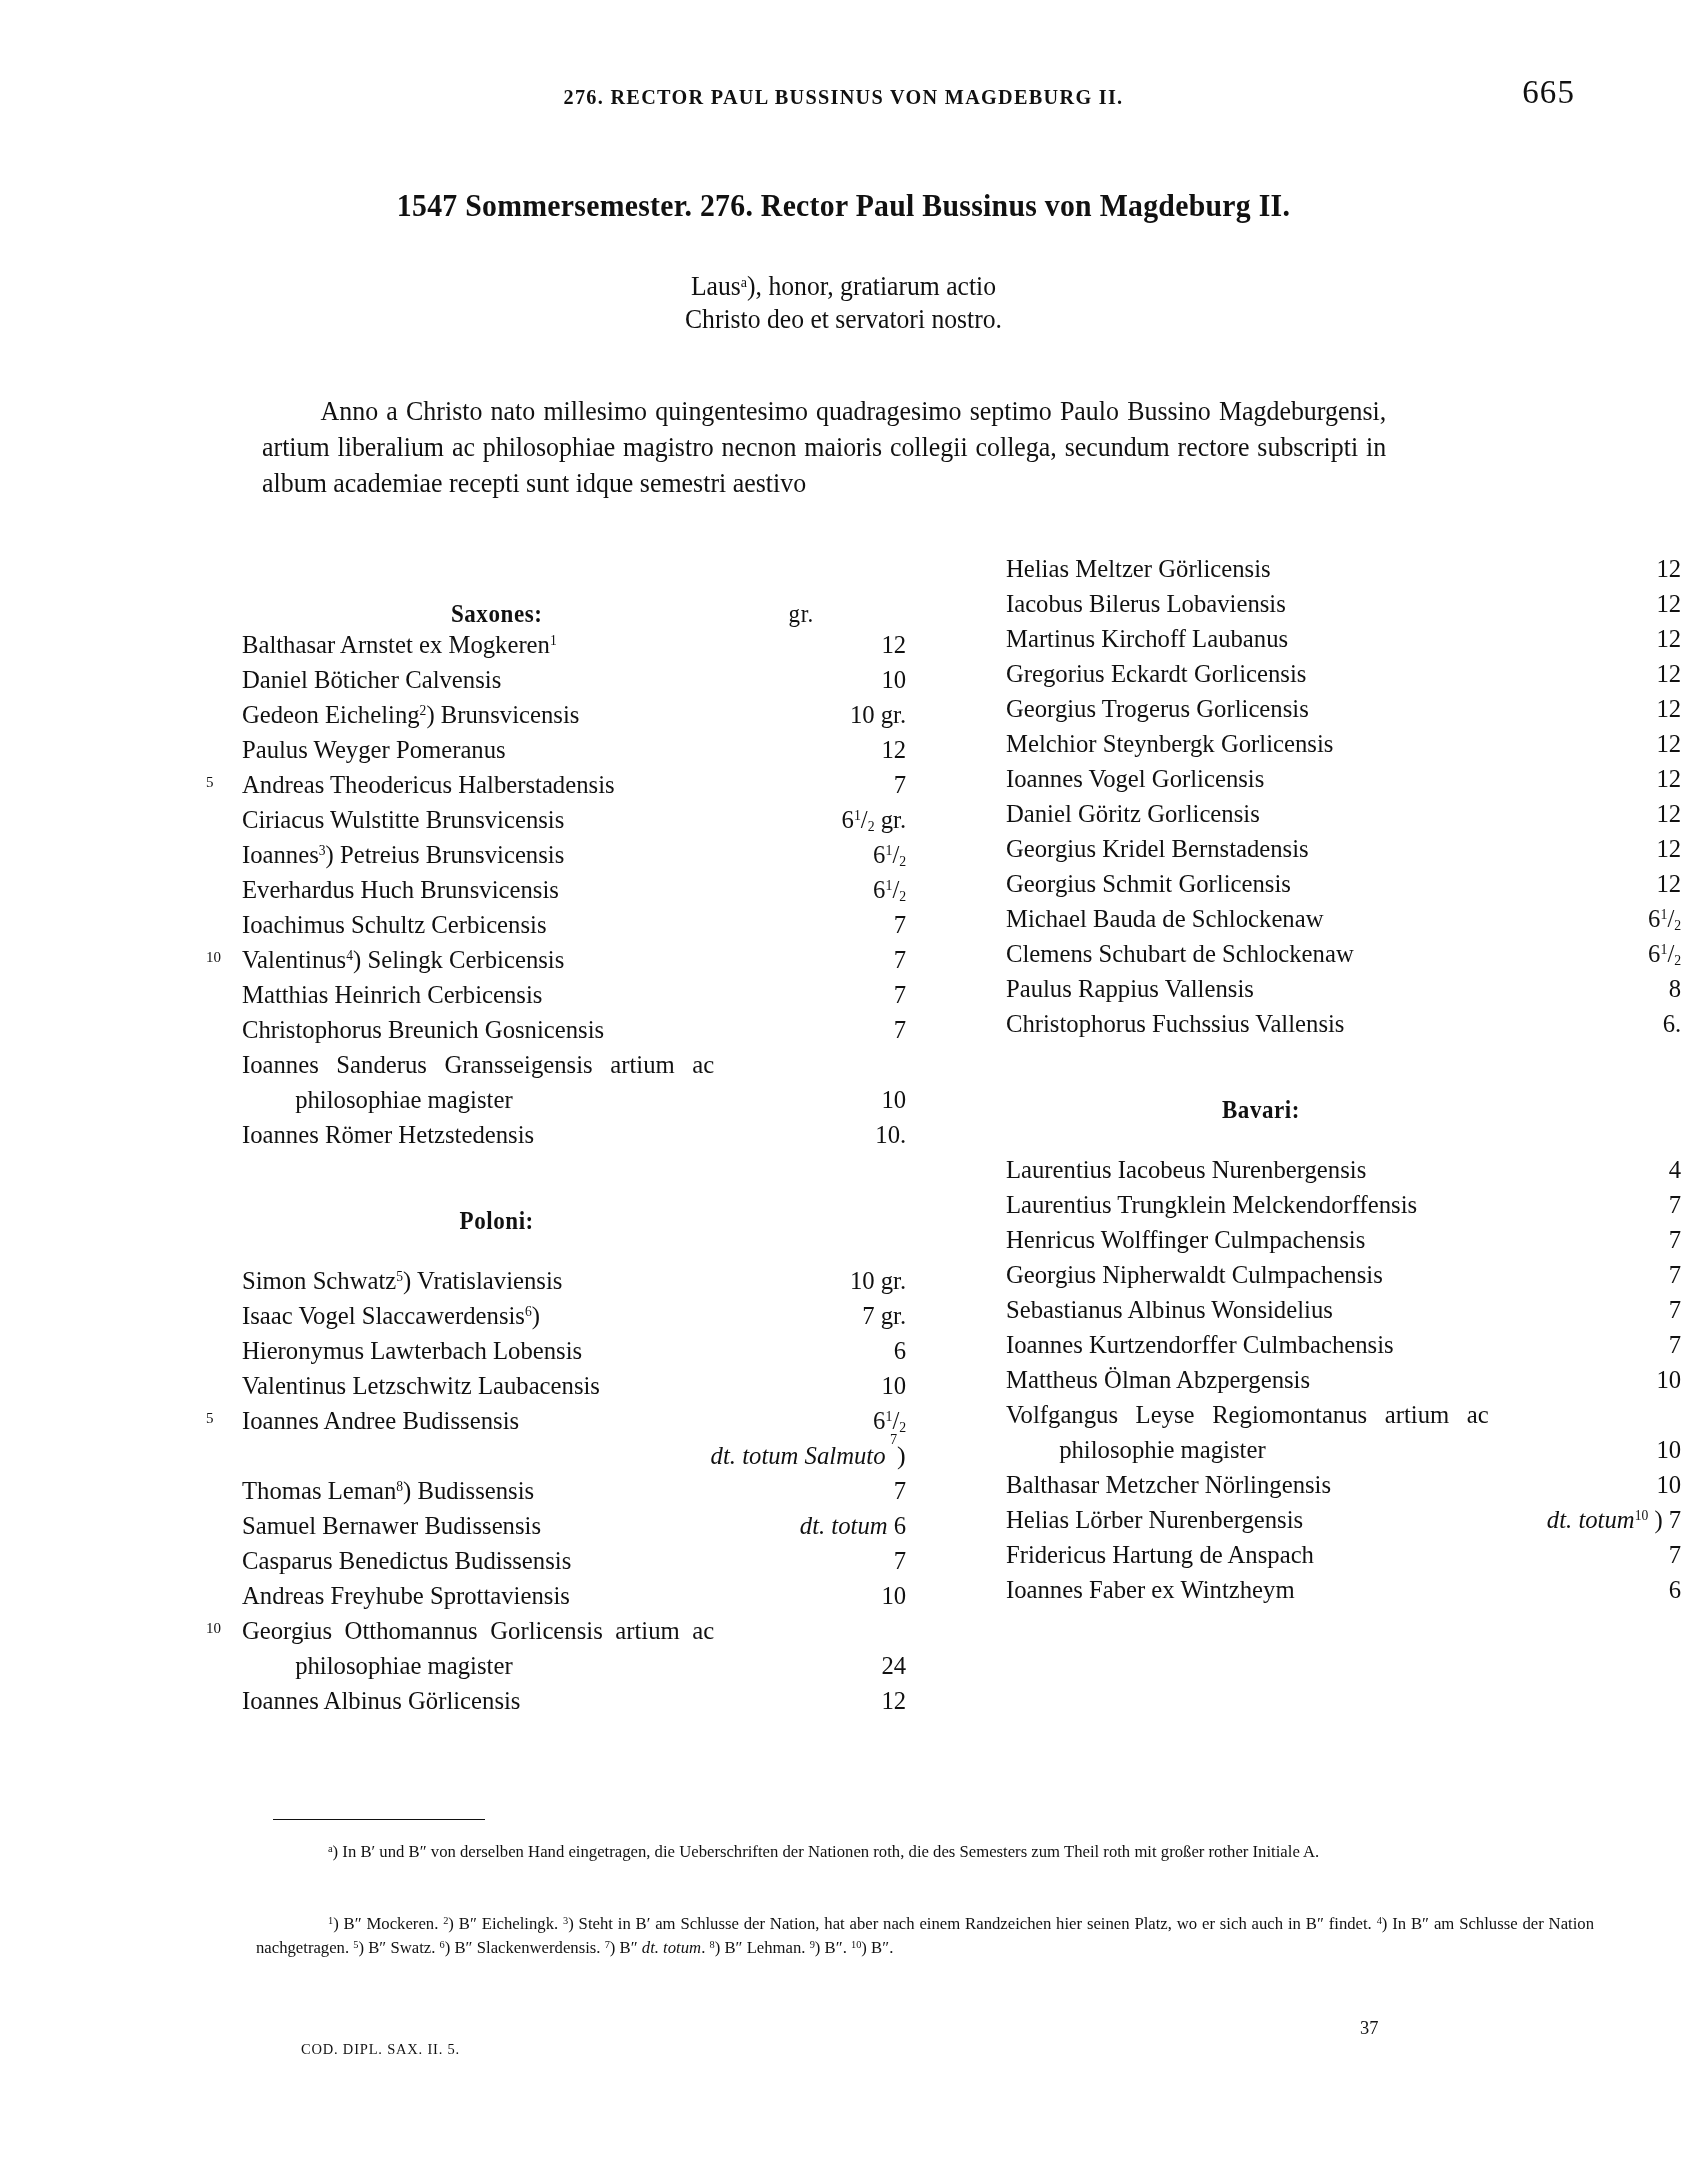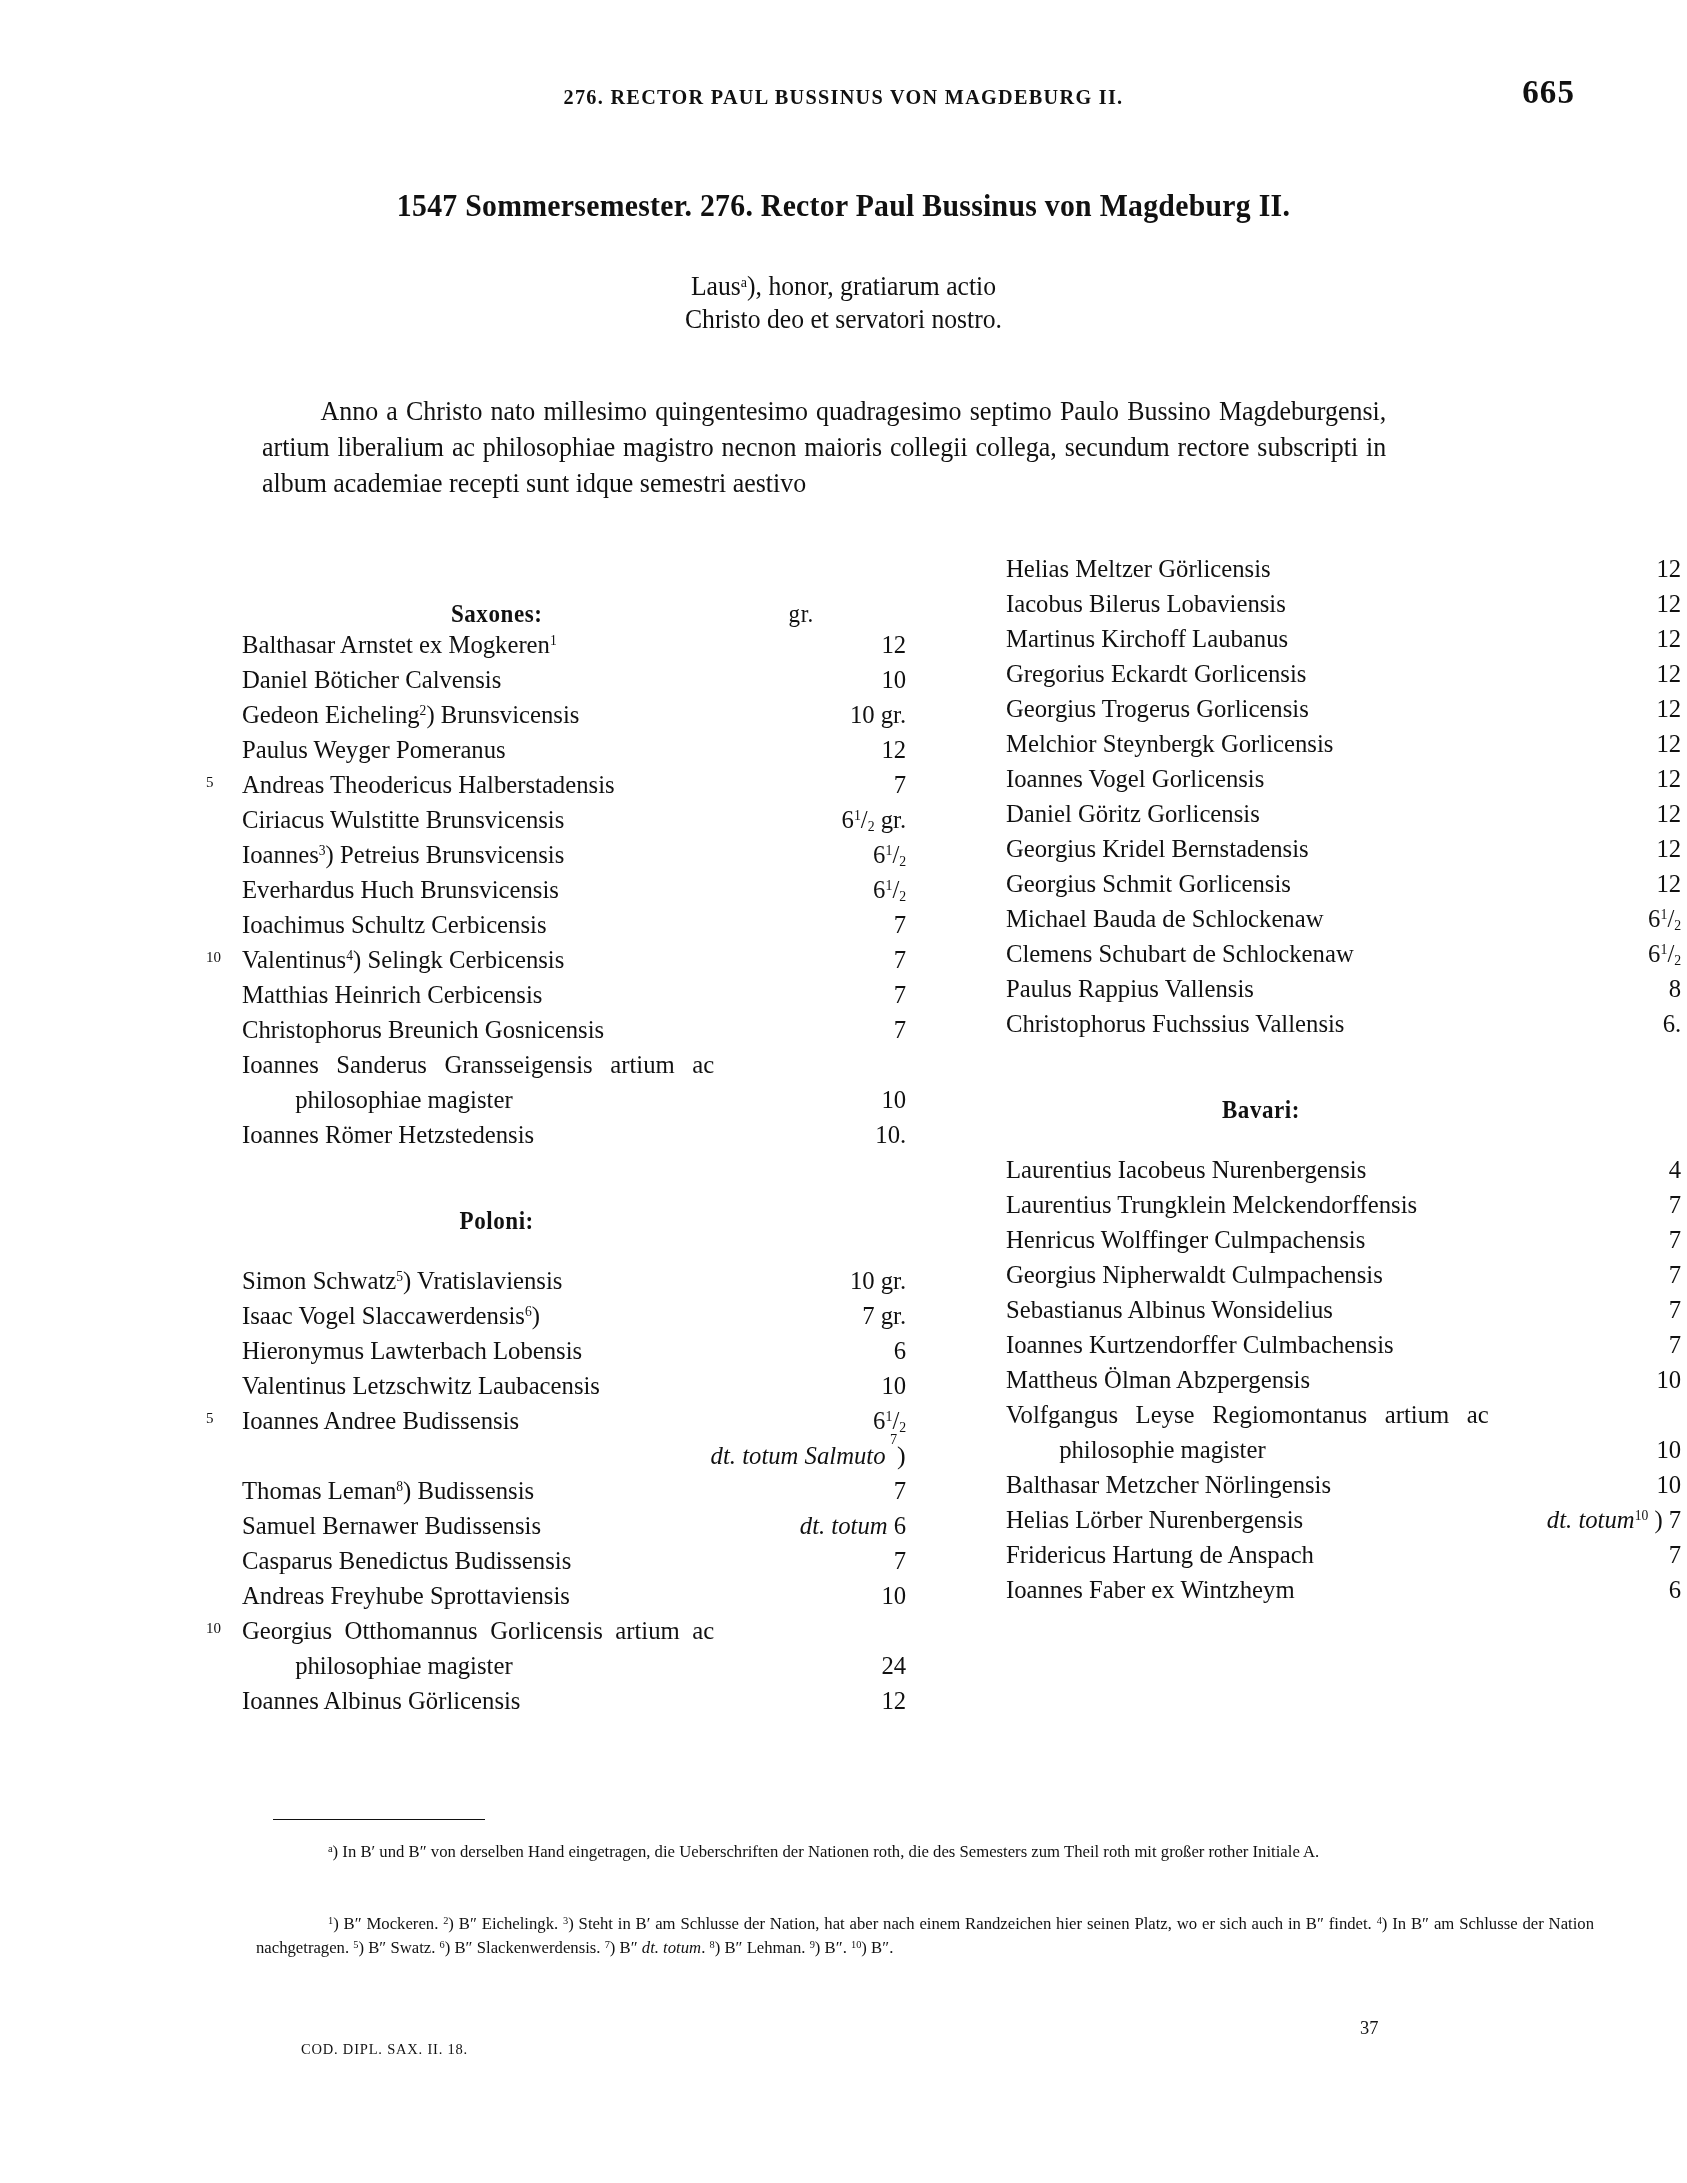--- a/index.html
+++ b/index.html
@@ -19,21 +19,21 @@
     display:flex; align-items:baseline;
   }
   .runhead-title {
     flex:1; text-align:center;
     font-size:22px; letter-spacing:1.4px;
     font-weight:700;
     transform:scaleX(0.92);
   }
   .runhead-page {
     position:absolute; right:112px; top:-10px;
-    font-size:33px; font-weight:700; letter-spacing:1.1px;
+    font-size:33px; font-weight:400; letter-spacing:1.1px;
   }
 
   
   .maintitle {
     position:absolute; top:187px; left:0; width:1687px;
     text-align:center;
     font-size:32px; font-weight:700;
     letter-spacing:0.3px;
     transform:scaleX(0.93);
   }
@@ -416,17 +416,17 @@
             <span class="amt">6</span>
           </div>
         </div>
     </div>
   </div>
 
   <div class="fnrule"></div>
   <div class="fnblock fn-a"><sup>a</sup>) In B′ und B″ von derselben Hand eingetragen, die Ueberschriften der Nationen roth, die des Semesters zum Theil roth mit großer rother Initiale A.</div>
   <div class="fnblock fn-num"><sup>1</sup>) B″ Mockeren.  <sup>2</sup>) B″ Eichelingk.  <sup>3</sup>) Steht in B′ am Schlusse der Nation, hat aber nach einem Randzeichen hier seinen Platz, wo er sich auch in B″ findet.  <sup>4</sup>) In B″ am Schlusse der Nation nachgetragen.  <sup>5</sup>) B″ Swatz.  <sup>6</sup>) B″ Slackenwerdensis.  <sup>7</sup>) B″ <span class="it">dt. totum</span>.  <sup>8</sup>) B″ Lehman.  <sup>9</sup>) B″.  <sup>10</sup>) B″.</div>
 
-  <div class="colophon">COD. DIPL. SAX. II. 18.</div>
+  <div class="colophon">COD. DIPL. SAX. II. 5.</div>
   <div class="sheetno">37</div>
 
 </div>
 
 
 </body></html>

